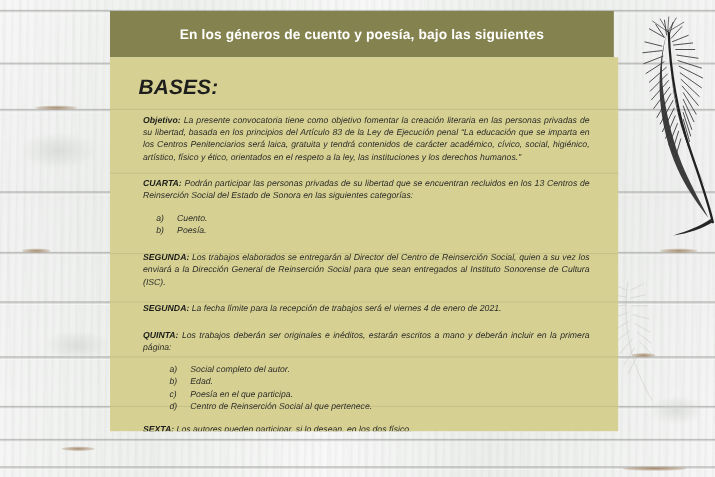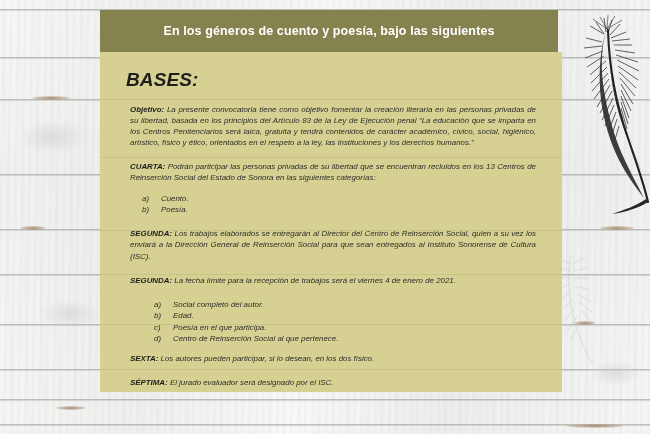--- a/index.html
+++ b/index.html
@@ -290,20 +290,23 @@
       </p>
 
       <div class="spacer-sm"></div>
 
       <p class="para">
         <span class="lbl">SEGUNDA:</span><span> La fecha límite para la recepción de trabajos será el viernes 4 de enero de 2021.</span>
       </p>
 
       <div class="spacer-sm"></div>
 
+      <p class="para">
+        <span class="lbl">QUINTA:</span><span> Los trabajos deberán ser originales e inéditos, estarán escritos a mano y deberán incluir en la primera página:</span>
+      </p>
 
       <ul class="items deep">
         <li>
           <span class="mk">a)</span>
           <span>Social completo del autor.</span>
         </li>
         <li>
           <span class="mk">b)</span>
           <span>Edad.</span>
         </li>

